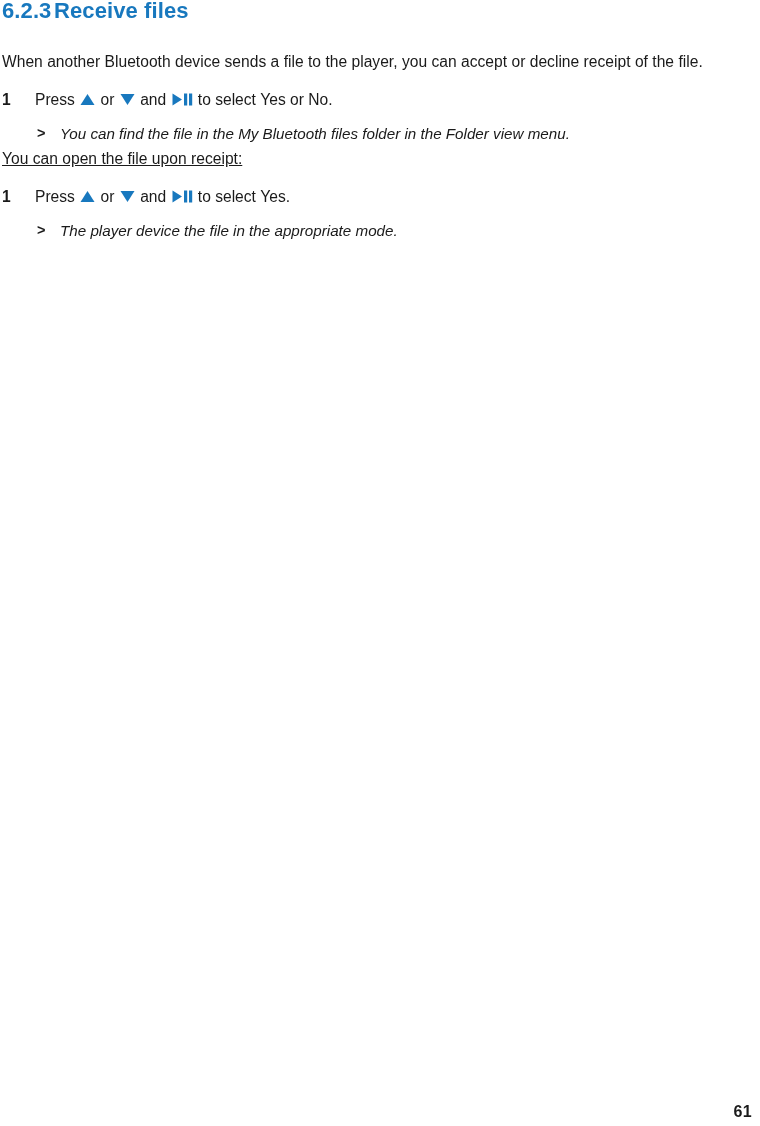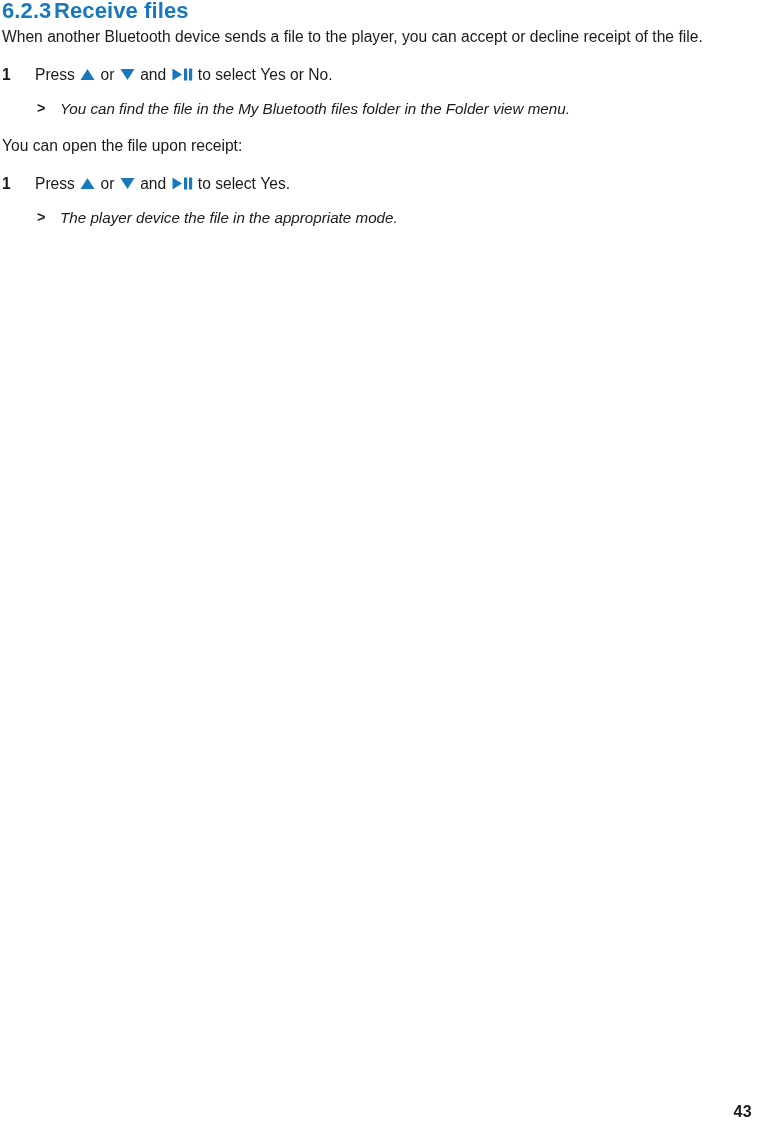--- a/index.html
+++ b/index.html
@@ -49,25 +49,26 @@
 
   
   .para {
     font-size: 15.6px;
     line-height: 21.5px;
     margin: 0;
     color: #1a1a1a;
     letter-spacing: 0.02px;
   }
   .para-intro {
-    margin-top: 4px;
+    margin-top: 29px;
     width: 748px;
   }
   .para-open {
-    margin-top: 16px;
+    margin-top: 4px;
+    text-decoration: underline;
   }
 
   
   .step {
     position: relative;
     font-size: 15.6px;
     line-height: 21.5px;
     padding-left: 33px;
     margin-top: 16px;
     white-space: nowrap;
@@ -167,14 +168,14 @@
             <rect x="17" y="0.5" width="3.2" height="12" fill="#1878be"></rect>
           </svg></span>&nbsp;<span>to select</span>&nbsp;<b>Yes</b><span>.</span>
     </div>
 
     <div class="note">
       <span class="note-marker">&gt;</span><span>The player device the file in the appropriate mode.</span>
     </div>
 
   </div>
 
-  <div class="page-number">43</div>
+  <div class="page-number">61</div>
 </div>
 
 </body></html>

